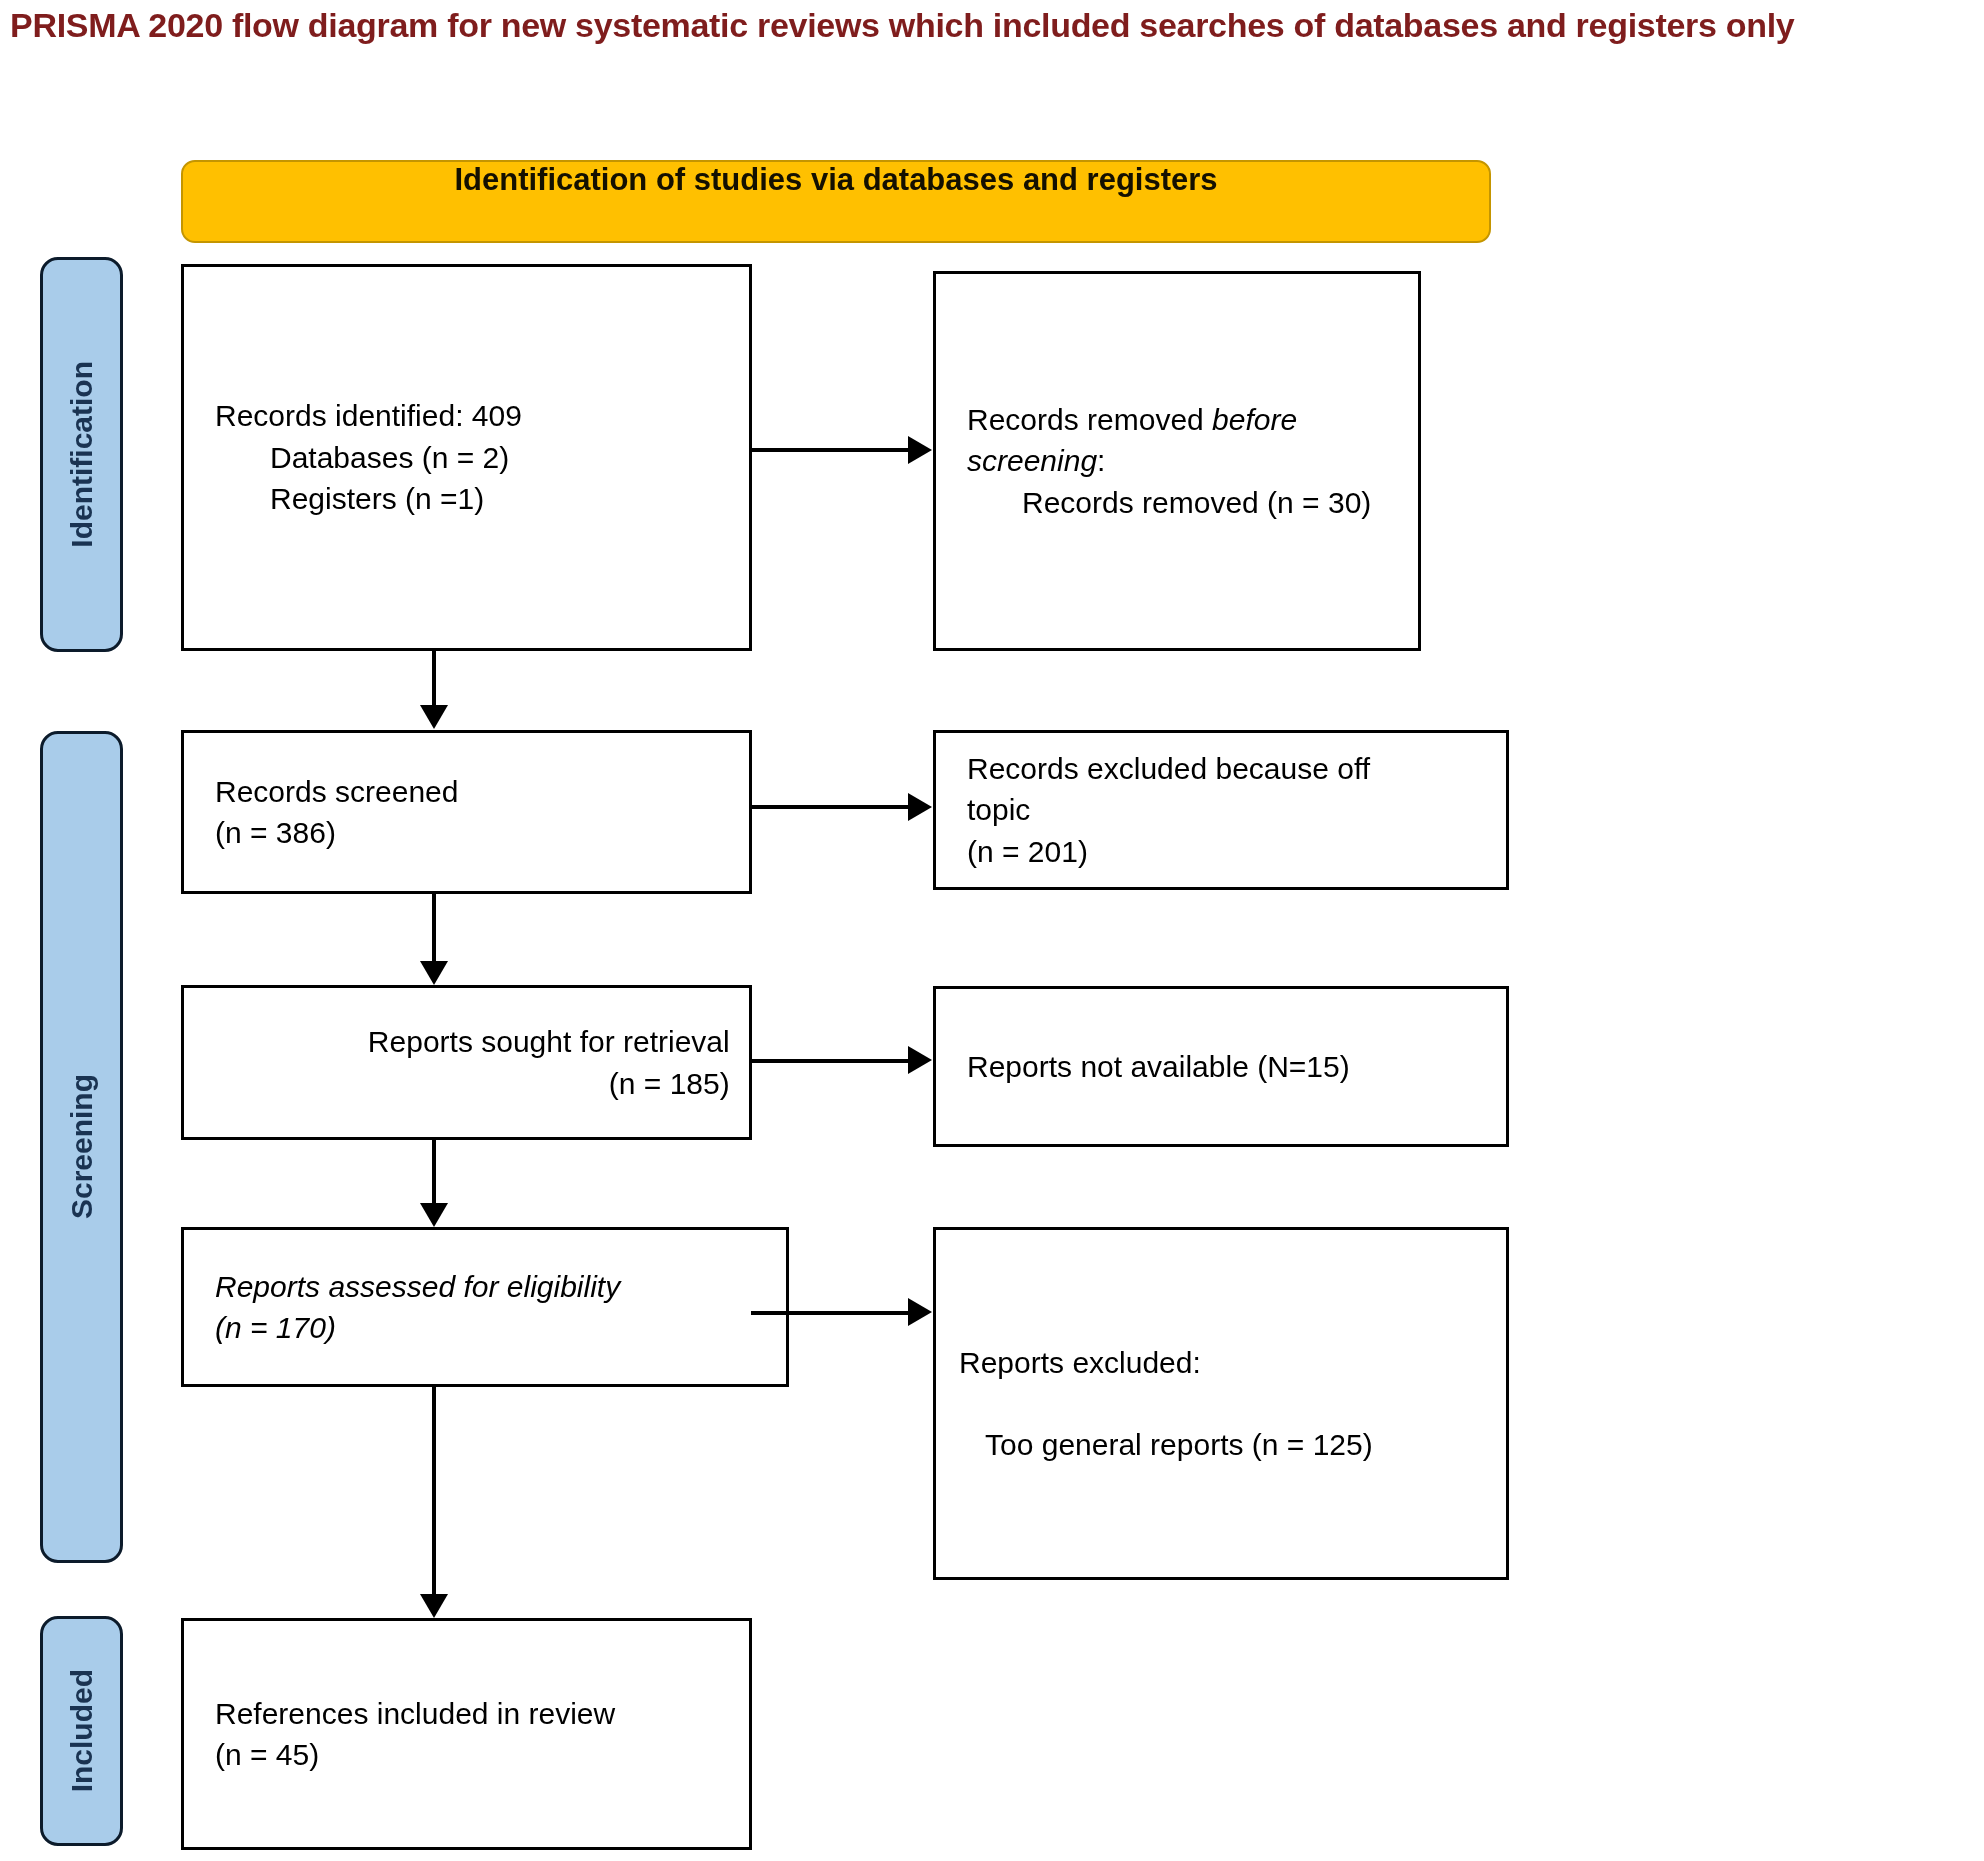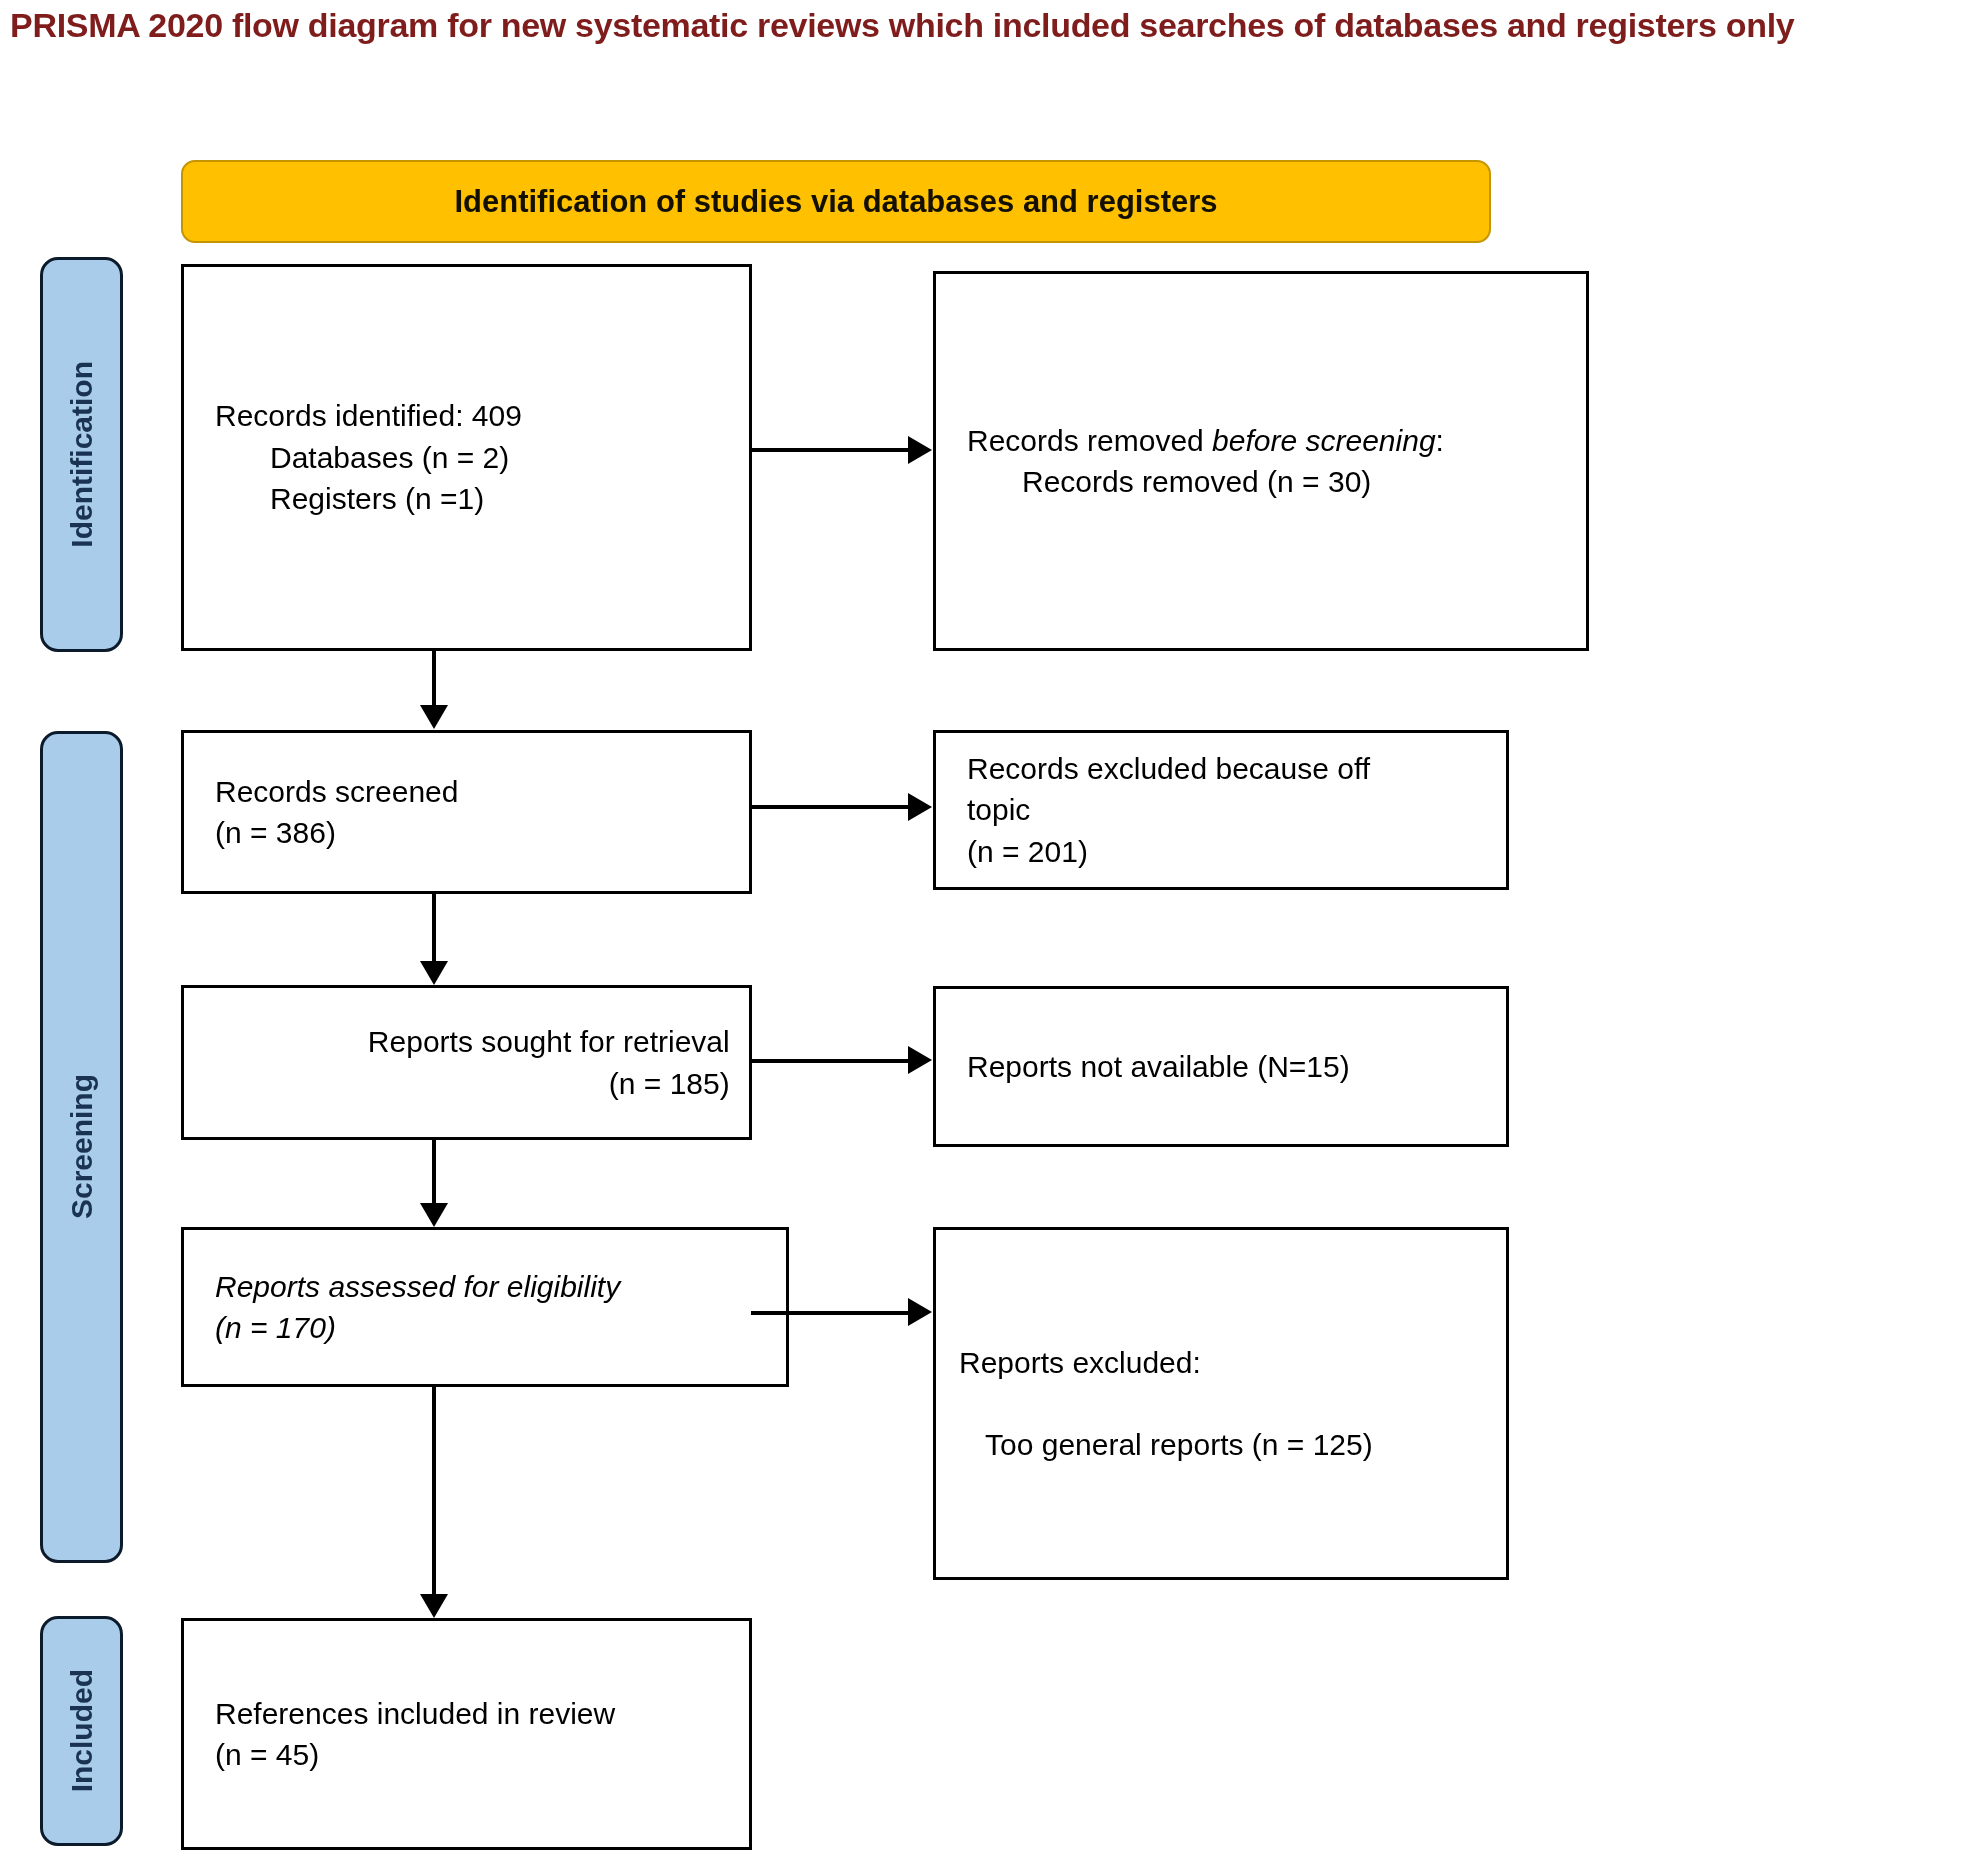--- a/index.html
+++ b/index.html
@@ -22,21 +22,21 @@
     white-space:nowrap;
   }
   .band-header{
     position:absolute;
     left:181px; top:160px;
     width:1310px; height:83px;
     background:#FFC000;
     border:2.6px solid #c49500;
     border-radius:14px;
     box-sizing:border-box;
-    display:flex; align-items:center; justify-content:center;
+    display:flex; justify-content:center;
     font-size:31px; font-weight:bold; color:#141000;
   }
   .side-label{
     position:absolute;
     left:40px; width:83px;
     background:#A9CCEA;
     border:3.9px solid #0c1b2b;
     border-radius:18px;
     box-sizing:border-box;
     display:flex; align-items:center; justify-content:center;
@@ -119,21 +119,21 @@
   <div class="flow-box" style="left:181px;top:1227px;width:608px;height:160px;font-style:italic;">
     <div>Reports assessed for eligibility</div>
     <div>(n = 170)</div>
   </div>
 
   <div class="flow-box" style="left:181px;top:1618px;width:571px;height:232px;">
     <div>References included in review</div>
     <div>(n = 45)</div>
   </div>
 
-  <div class="flow-box" style="left:933px;top:271px;width:656px;height:380px;">
+  <div class="flow-box" style="left:933px;top:271px;width:488px;height:380px;">
     <div>
       <span>Records removed </span><span class="it">before screening</span><span>:</span>
     </div>
     <div class="indent-85">Records removed (n = 30)</div>
   </div>
 
   <div class="flow-box" style="left:933px;top:730px;width:576px;height:160px;">
     <div>Records excluded because off</div>
     <div>topic</div>
     <div>(n = 201)</div>

